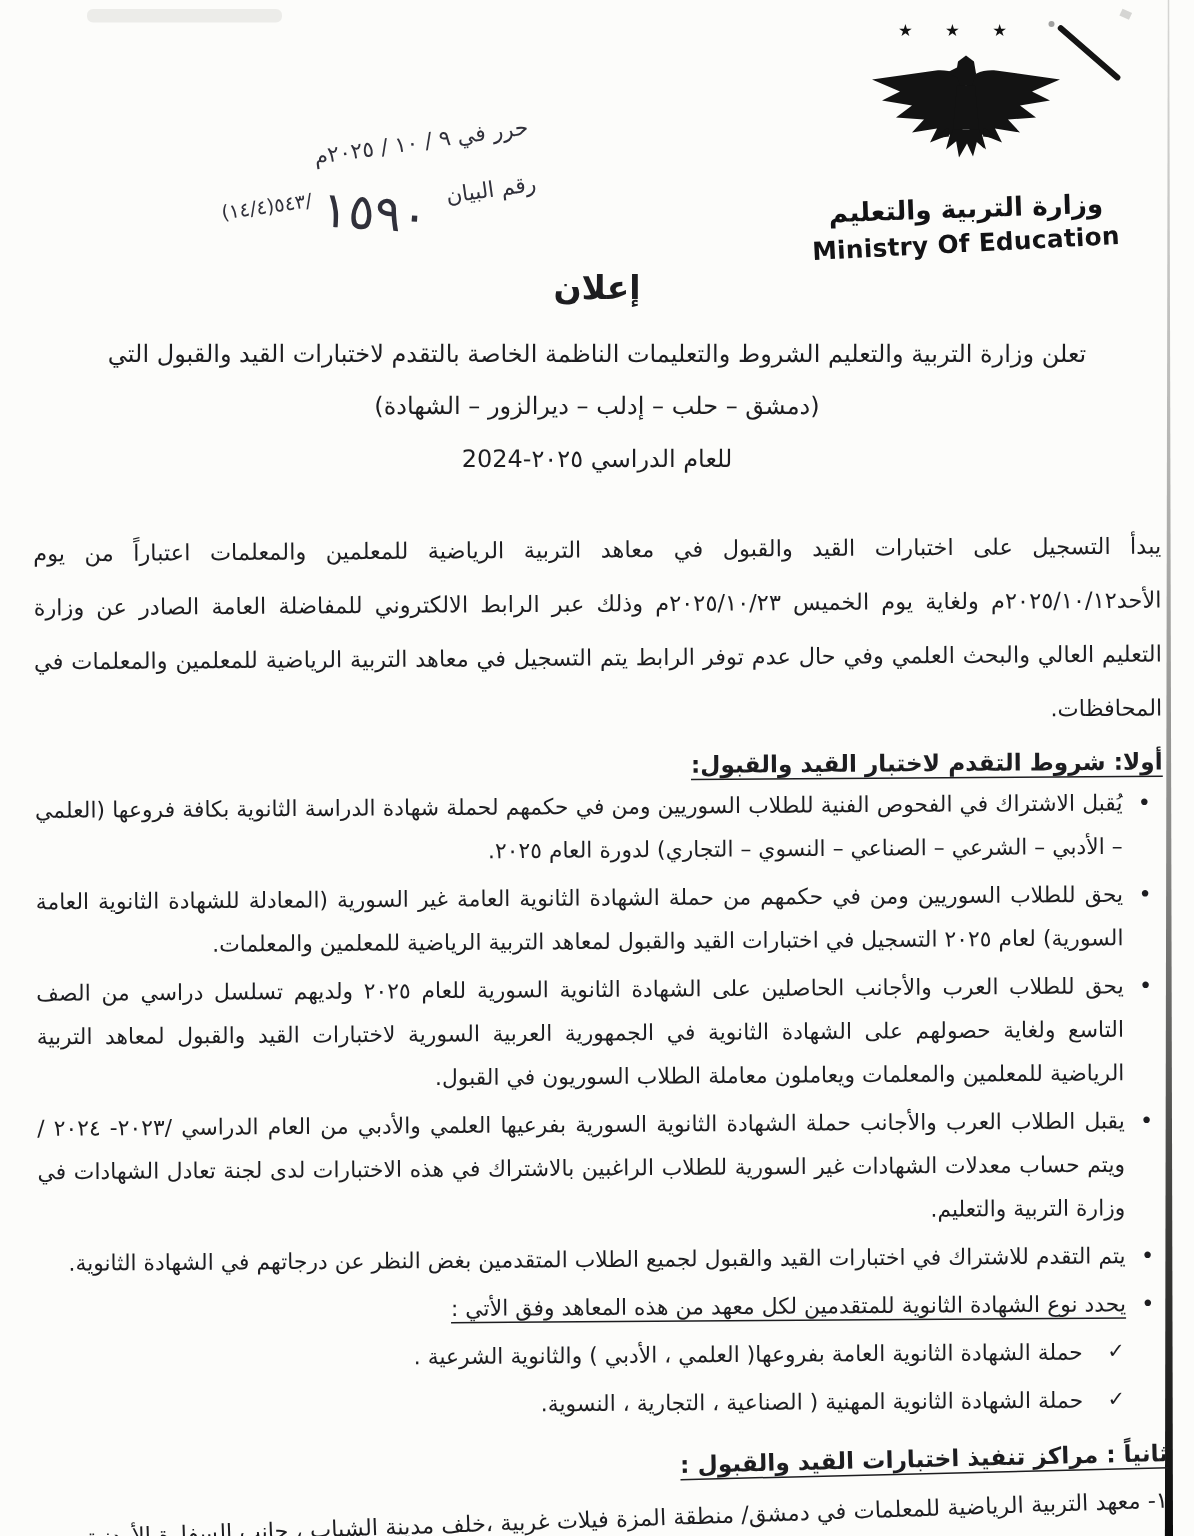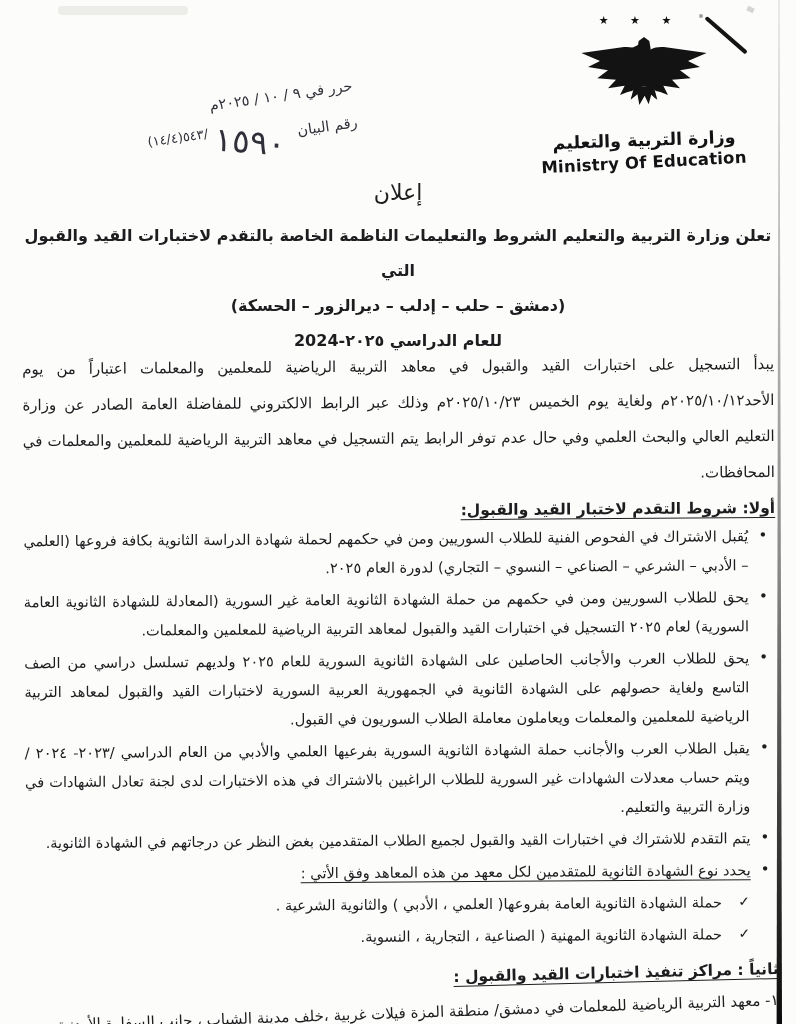--- a/index.html
+++ b/index.html
@@ -33,22 +33,22 @@
   
   .issued { position:absolute; top:98px; left:58px; width:300px; transform:rotate(-8deg); color:#30303a; }
   .issued-date { font-size:14.5px; text-align:right; letter-spacing:1px; }
   .doc-no { margin-top:3px; text-align:right; height:60px; }
   .doc-no-label { font-size:14.5px; }
   .doc-no-big { display:inline-block; font-size:33px; transform:rotate(12deg) translate(-4px,12px); margin:0 2px 0 6px; }
   .doc-no-suffix { display:inline-block; font-size:13px; transform:translateY(-10px); }
 
   
   .title-block { position:absolute; top:180px; left:24px; right:24px; text-align:center; }
-  .announce { font-size:22px; font-weight:normal; margin-bottom:13px; }
-  .t-line { font-size:16px; font-weight:bold; line-height:35px; }
+  .announce { font-size:22px; font-weight:bold; margin-bottom:13px; }
+  .t-line { font-size:16px; font-weight:normal; line-height:35px; }
 
   
   .doc-body { position:absolute; top:346px; right:22px; left:22px; transform:rotate(-0.4deg); transform-origin:top right; }
   .intro { margin:0; font-size:15px; line-height:36px; text-align:justify; }
   .h1 { margin-top:9px; font-size:15.5px; font-weight:bold; text-decoration:underline; text-underline-offset:4px; }
   .blist { margin-top:4px; }
   .b-item { position:relative; padding-right:27px; font-size:14.6px; line-height:29px; margin-top:3px; text-align:justify; }
   .blt { position:absolute; right:8px; top:0; font-size:15px; }
   .u { text-decoration:underline; text-underline-offset:4px; }
   .c-item { position:relative; padding-right:56px; font-size:14.6px; line-height:29px; margin-top:3px; }
@@ -91,21 +91,21 @@
     <div class="doc-no">
       <span class="doc-no-label">رقم البيان</span>
       <span class="doc-no-big">١٥٩٠</span>
       <span class="doc-no-suffix" dir="ltr">(١٤/٤)٥٤٣/</span>
     </div>
   </div>
 
   <div class="title-block">
     <div class="announce">إعلان</div>
     <div class="t-line">تعلن وزارة التربية والتعليم الشروط والتعليمات الناظمة الخاصة بالتقدم لاختبارات القيد والقبول التي</div>
-    <div class="t-line">(دمشق – حلب – إدلب – ديرالزور – الحسكة)</div>
+    <div class="t-line">(دمشق – حلب – إدلب – ديرالزور – الشهادة)</div>
     <div class="t-line">للعام الدراسي ٢٠٢٥-2024</div>
   </div>
 
   <div class="doc-body">
     <p class="intro">يبدأ التسجيل على اختبارات القيد والقبول في معاهد التربية الرياضية للمعلمين والمعلمات اعتباراً من يوم الأحد٢٠٢٥/١٠/١٢م ولغاية يوم الخميس ٢٠٢٥/١٠/٢٣م وذلك عبر الرابط الالكتروني للمفاضلة العامة الصادر عن وزارة التعليم العالي والبحث العلمي وفي حال عدم توفر الرابط يتم التسجيل في معاهد التربية الرياضية للمعلمين والمعلمات في المحافظات.</p>
 
     <div class="h1">أولا: شروط التقدم لاختبار القيد والقبول:</div>
 
     <div class="blist">
       <div class="b-item">

